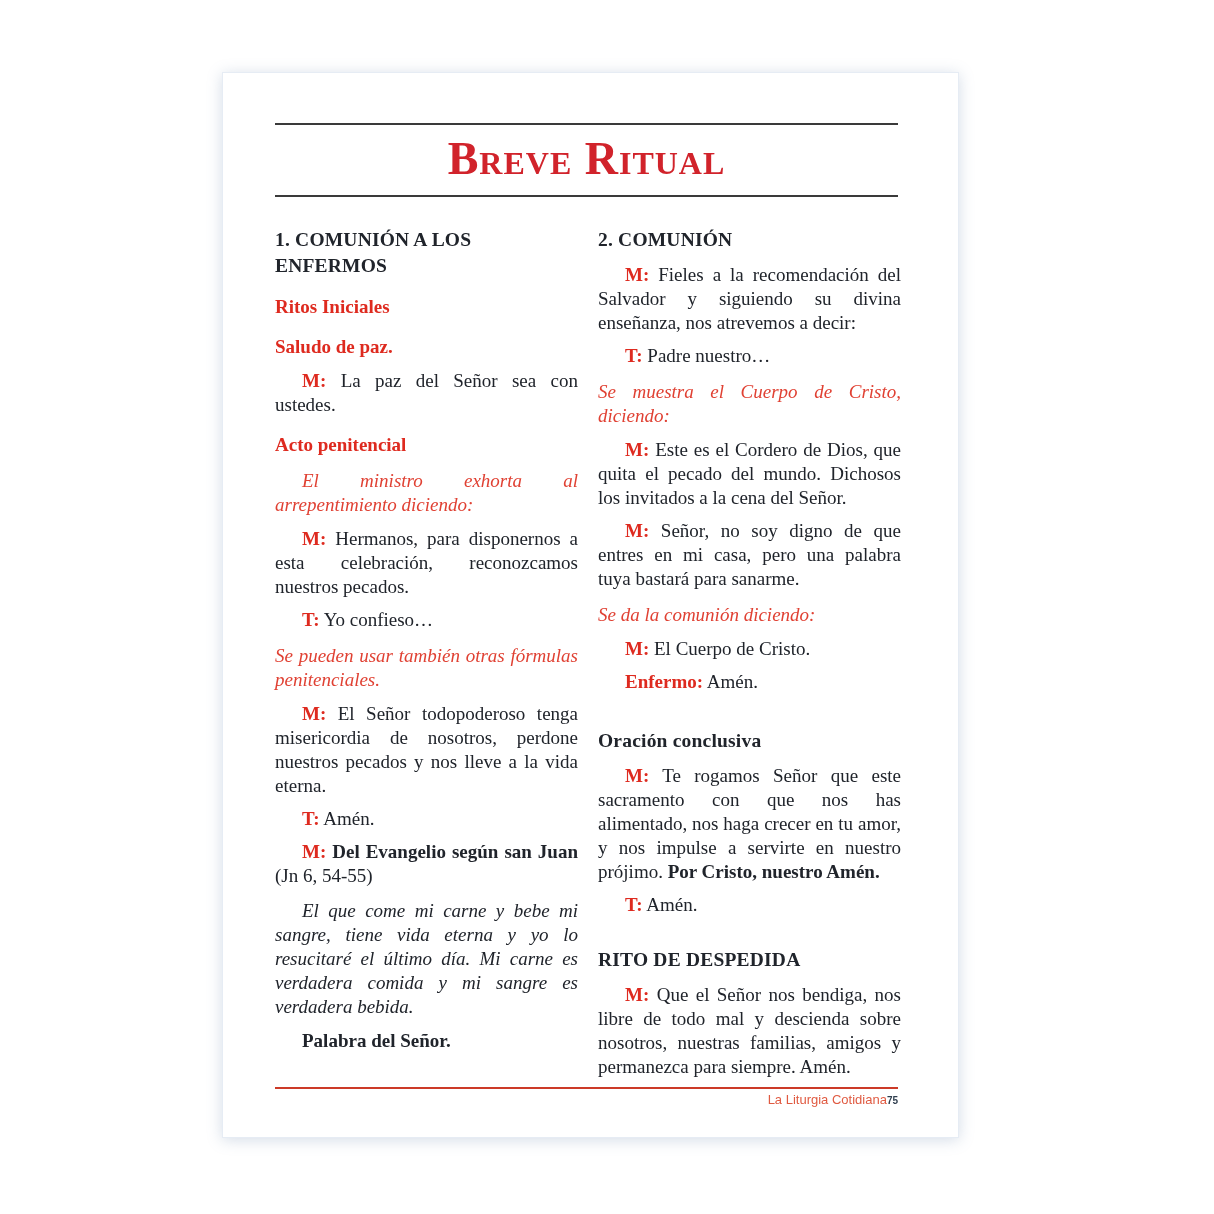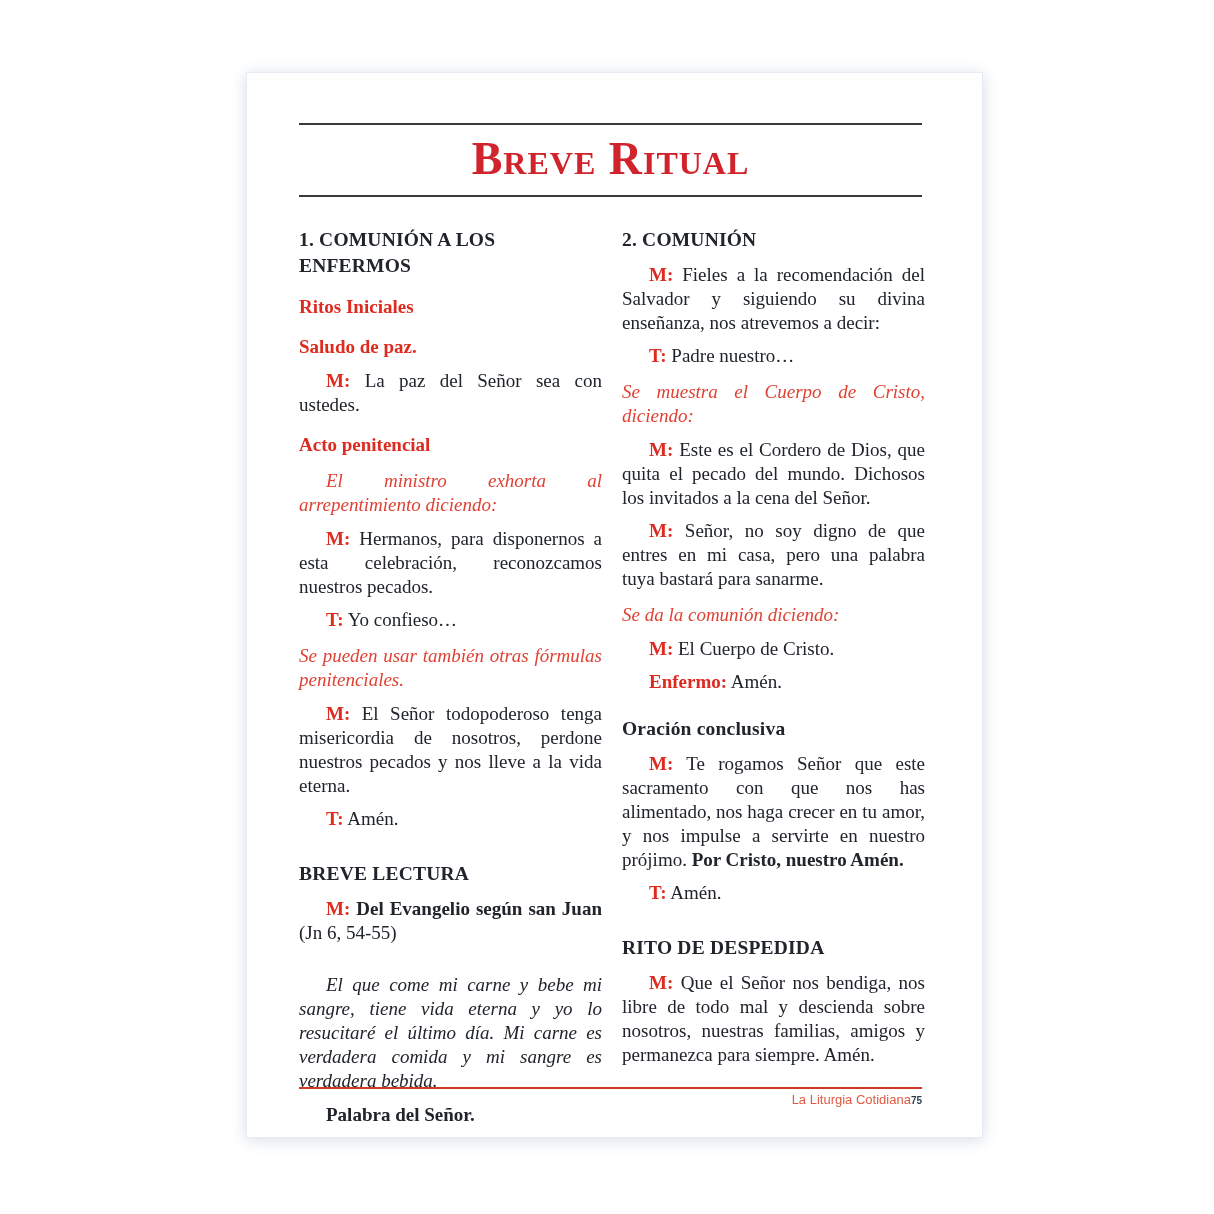--- a/index.html
+++ b/index.html
@@ -11,21 +11,21 @@
     --rule-dark:#3a3a3a;
     --footer-rule:#cc3a28;
     --page-number:#2f3e4e;
   }
   *{margin:0;padding:0;box-sizing:border-box;}
   html,body{width:1214px;height:1214px;background:#ffffff;overflow:hidden;}
   body{font-family:"Liberation Serif", serif;color:var(--body-text);}
 
   .page-card{
     position:absolute;
-    left:246px; top:72px;
+    left:222px; top:72px;
     width:737px; height:1066px;
     background:#ffffff;
     border:1px solid #e6ecf4;
     box-shadow:0 2px 14px rgba(100,130,170,0.28);
     padding:50px 60px 0 52px;
   }
 
   .title-rule{border-top:2px solid var(--rule-dark);}
   .page-title{
     text-align:center;
@@ -82,21 +82,21 @@
     hyphens:auto;-webkit-hyphens:auto;
   }
   .label{color:var(--accent-red);font-weight:bold;font-style:normal;}
   .bold{font-weight:bold;}
   .it{}
 
   .reading{
     font-style:italic;
     text-align:justify;
     text-indent:27px;
-    margin:28px 0 9px 0;
+    margin:11px 0 9px 0;
     hyphens:auto;-webkit-hyphens:auto;
   }
   .closing{
     font-weight:bold;
     text-indent:27px;
     margin:10px 0;
   }
 
   .footer{
     position:absolute;
@@ -138,21 +138,20 @@
       <p class="dialogue"><b class="label">M:</b> <span>Hermanos, para disponernos a esta celebración, reconozcamos nuestros pecados.</span></p>
 
       <p class="dialogue"><b class="label">T:</b> <span>Yo confieso…</span></p>
 
       <p class="rubric">Se pueden usar también otras fórmulas penitenciales.</p>
 
       <p class="dialogue"><b class="label">M:</b> <span>El Señor todopoderoso tenga misericordia de nosotros, perdone nuestros pecados y nos lleve a la vida eterna.</span></p>
 
       <p class="dialogue"><b class="label">T:</b> <span class="it">Amén.</span></p>
 
-      <h2 class="section-heading">BREVE LECTURA</h2>
 
       <p class="dialogue"><b class="label">M:</b> <span class="bold">Del Evangelio según san Juan</span> <span class="it">(Jn 6, 54-55)</span></p>
 
       <p class="reading">El que come mi carne y bebe mi sangre, tiene vida eterna y yo lo resucitaré el último día. Mi carne es verdadera comida y mi sangre es verdadera bebida.</p>
 
       <p class="closing">Palabra del Señor.</p>
     </div>
 
     <div class="col">
       <h2 class="section-heading first">2. COMUNIÓN</h2>
@@ -166,21 +165,21 @@
       <p class="dialogue"><b class="label">M:</b> <span>Este es el Cordero de Dios, que quita el pecado del mundo. Dichosos los invitados a la cena del Señor.</span></p>
 
       <p class="dialogue"><b class="label">M:</b> <span>Señor, no soy digno de que entres en mi casa, pero una palabra tuya bastará para sanarme.</span></p>
 
       <p class="rubric">Se da la comunión diciendo:</p>
 
       <p class="dialogue"><b class="label">M:</b> <span>El Cuerpo de Cristo.</span></p>
 
       <p class="dialogue"><b class="label">Enfermo:</b> <span class="it">Amén.</span></p>
 
-      <h2 class="section-heading" style="margin-top:22px">Oración conclusiva</h2>
+      <h2 class="section-heading" style="margin-top:34px">Oración conclusiva</h2>
 
       <p class="dialogue"><b class="label">M:</b> <span>Te rogamos Señor que este sacramento con que nos has alimentado, nos haga crecer en tu amor, y nos impulse a servirte en nuestro prójimo.</span> <span class="bold">Por Cristo, nuestro Amén.</span></p>
 
       <p class="dialogue"><b class="label">T:</b> <span class="it">Amén.</span></p>
 
       <h2 class="section-heading">RITO DE DESPEDIDA</h2>
 
       <p class="dialogue"><b class="label">M:</b> <span>Que el Señor nos bendiga, nos libre de todo mal y descienda sobre nosotros, nuestras familias, amigos y permanezca para siempre.</span> <span class="it">Amén.</span></p>
     </div>
 

